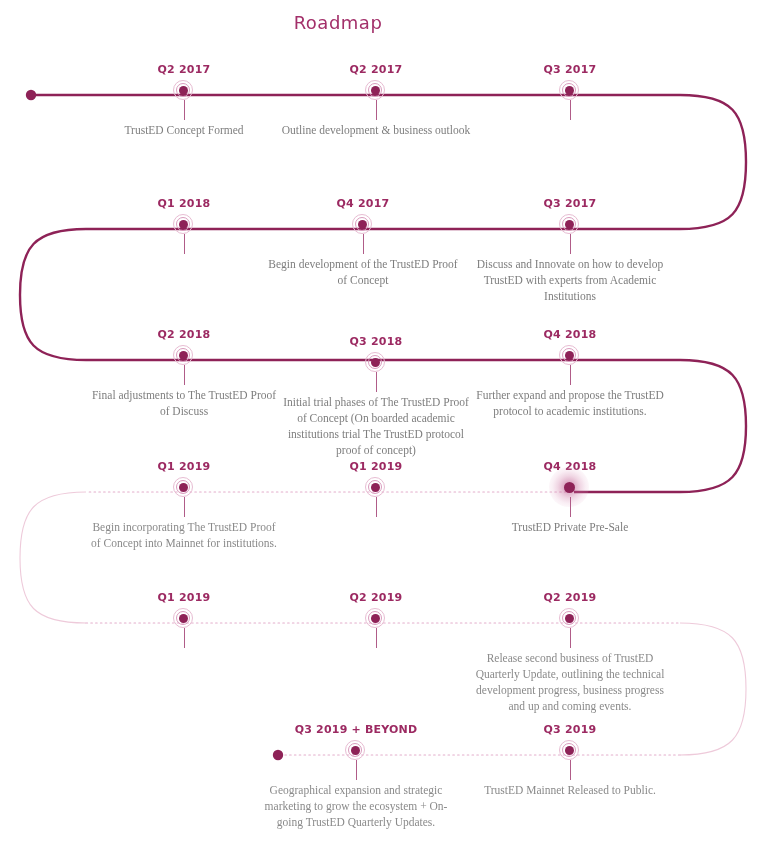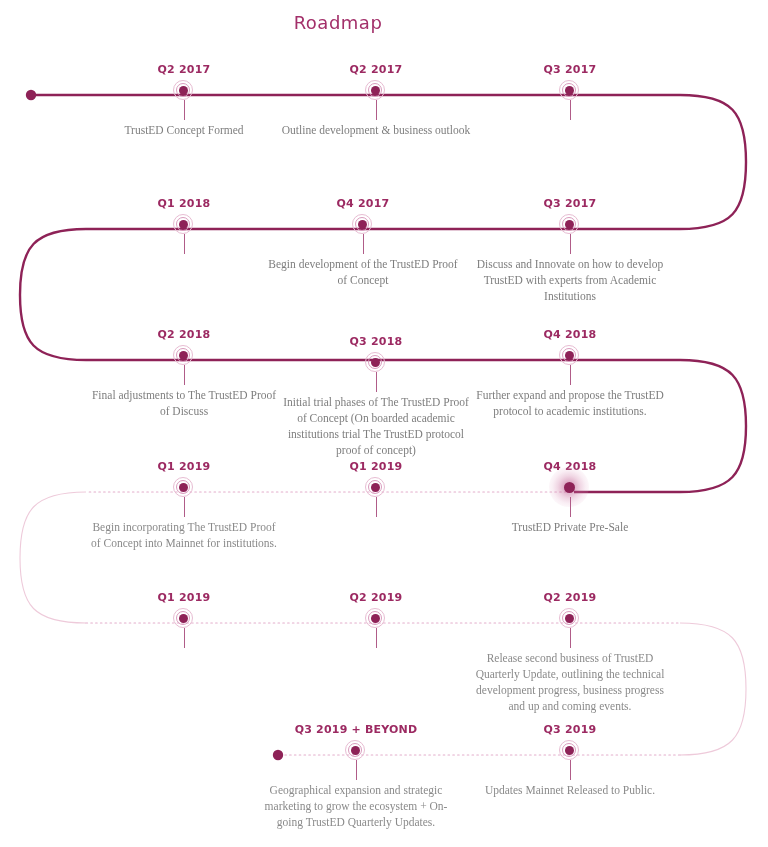--- a/index.html
+++ b/index.html
@@ -272,17 +272,17 @@
         <div class="desc">Geographical expansion and strategic marketing to grow the ecosystem + On-going TrustED Quarterly Updates.</div>
       </div>
       <div class="node future" style="left: 570px; width: 190px; top: 724px;">
         <div class="q">Q3 2019</div>
         <div class="dotwrap">
           <span class="ring2"></span>
           <span class="ring1"></span>
           <span class="core"></span>
           <span class="stem"></span>
         </div>
-        <div class="desc">Updates Mainnet Released to Public.</div>
+        <div class="desc">TrustED Mainnet Released to Public.</div>
       </div>
     </div>
 
 </div>
 
 </body></html>

